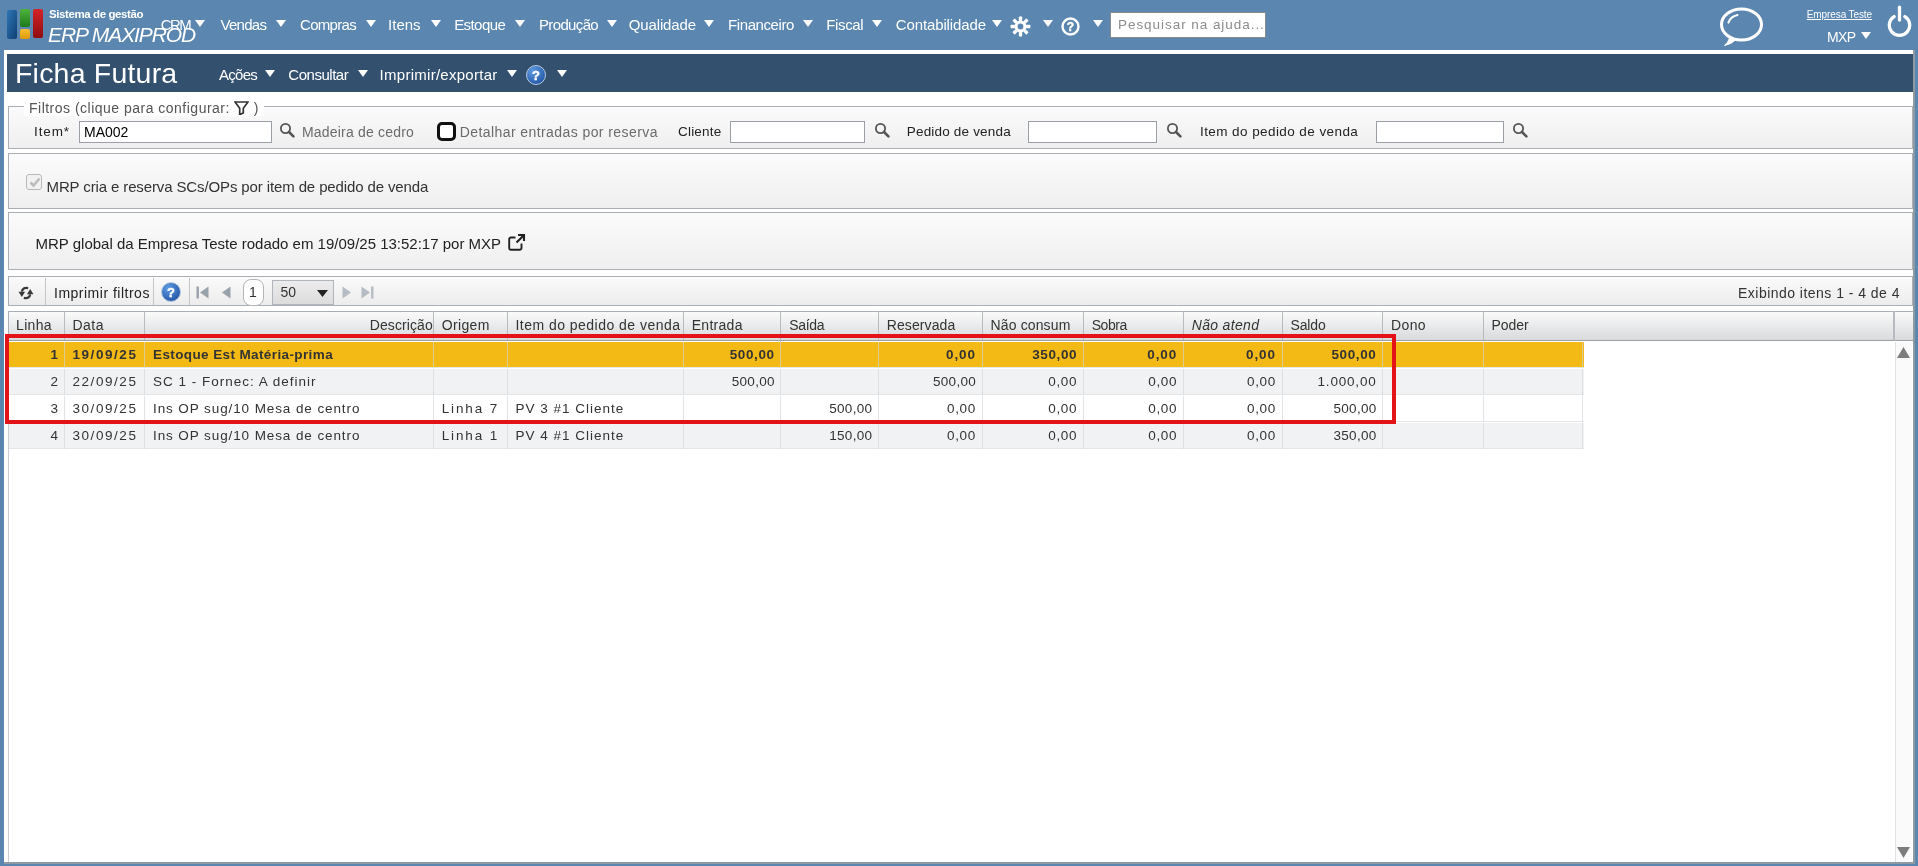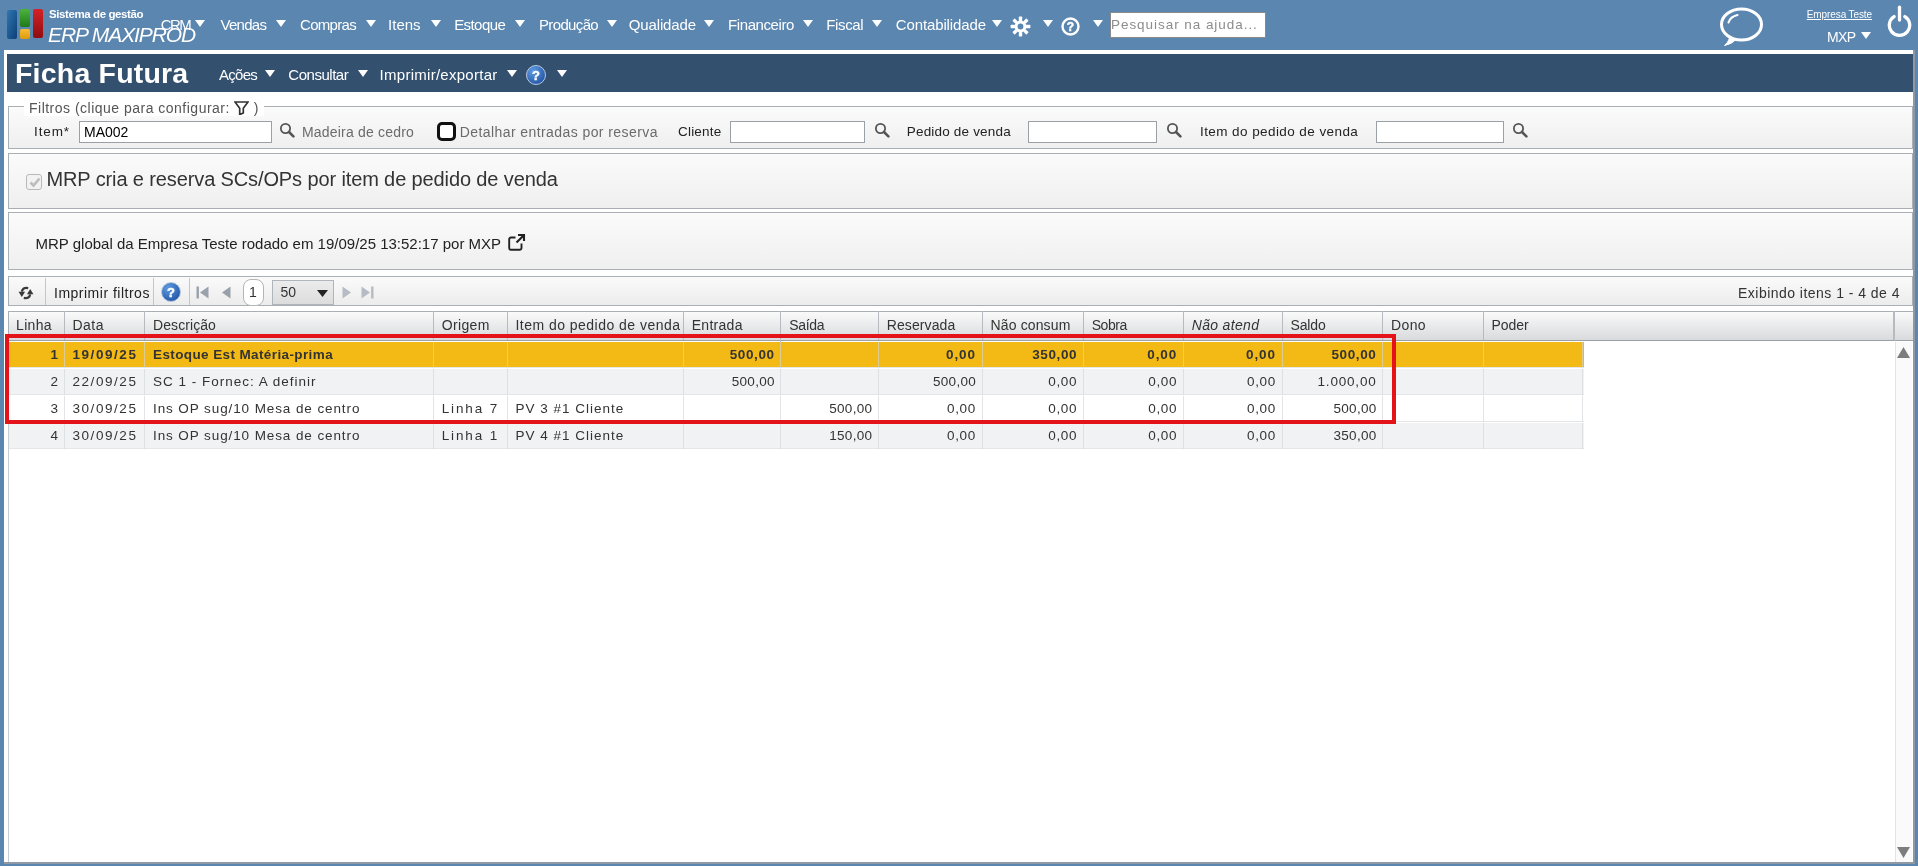--- a/index.html
+++ b/index.html
@@ -78,36 +78,36 @@
 <use href="#tt" transform="rotate(315 10.5 10.5)"></use>
 </g>
 <circle cx="10.5" cy="10.5" r="2.9" fill="#5a86b0"></circle>
 </svg>
 <div class="abs tri-w" style="left:1042.5px;top:20px"></div>
 <svg class="abs" style="left:1061px;top:17px" width="19" height="19" viewBox="0 0 19 19">
 <circle cx="9.5" cy="9.5" r="8" fill="none" stroke="#fff" stroke-width="2.4"></circle>
 <text x="9.5" y="13.6" text-anchor="middle" font-size="12" font-weight="bold" fill="#fff" stroke="#fff" stroke-width="0.45" font-family="Liberation Sans">?</text>
   </svg>
 <div class="abs tri-w" style="left:1093px;top:20px"></div>
-<div class="abs" style="left:1110px;top:12px;width:156px;height:26px;background:#fff;border:1px solid #8a8a8a;line-height:24px;color:#8c8c8c;font-size:13.5px;letter-spacing:.95px;white-space:nowrap;overflow:hidden">Pesquisar na ajuda...</div>
+<div class="abs" style="left:1110px;top:12px;width:156px;height:26px;background:#fff;border:1px solid #8a8a8a;line-height:24px;padding-left:7px;color:#8c8c8c;font-size:13.5px;letter-spacing:.95px;white-space:nowrap;overflow:hidden">Pesquisar na ajuda...</div>
 <svg class="abs" style="left:1718px;top:7px" width="46" height="40" viewBox="0 0 46 40">
 <ellipse cx="23.5" cy="17.5" rx="20" ry="15.5" fill="none" stroke="#fff" stroke-width="3"></ellipse>
 <path d="M12 30 Q10 36 6.5 38.5 Q14 37 18 32.4" fill="#fff" stroke="#fff" stroke-width="1"></path>
 <path d="M10.5 15.5 Q12.5 9.5 19.5 8" fill="none" stroke="#fff" stroke-width="2.2" stroke-linecap="round"></path>
 </svg>
 <div class="abs" style="right:46px;top:9px;white-space:nowrap;color:#fff;font-size:10px;letter-spacing:-.1px;text-decoration:underline">Empresa Teste</div>
 <div class="abs" style="left:1827px;top:29px;color:#fff;font-size:14px;letter-spacing:-.6px">MXP</div>
 <div class="abs tri-w" style="left:1861px;top:32px"></div>
 <svg class="abs" style="left:1887px;top:5px" width="25" height="33" viewBox="0 0 25 33">
 <path d="M7.1 11.6 A10.2 10.2 0 1 0 17.9 11.6" fill="none" stroke="#fff" stroke-width="3.3" stroke-linecap="round"></path>
 <line x1="12.5" y1="2.2" x2="12.5" y2="15" stroke="#fff" stroke-width="3.3" stroke-linecap="round"></line>
 </svg>
 <div class="abs" style="left:4px;top:50px;width:1911px;height:814px;background:#fff;border-right:2px solid #8e99a3;border-bottom:2px solid #8e99a3"></div>
 <div class="abs" style="left:6.5px;top:53.5px;width:1906px;height:38.5px;background:#33516f"></div>
-<div class="abs" style="left:15px;top:57px;color:#fff;font-size:28.5px;font-weight:bold;letter-spacing:.2px">Ficha Futura</div>
+<div class="abs" style="left:15px;top:57px;color:#fff;font-size:28.5px;font-weight:normal;letter-spacing:.2px">Ficha Futura</div>
 <div class="abs" style="left:219px;top:66px;color:#fff;font-size:15px;letter-spacing:-0.74px">Ações</div>
 <div class="abs" style="left:288.3px;top:66px;color:#fff;font-size:15px;letter-spacing:-0.47px">Consultar</div>
 <div class="abs" style="left:379.6px;top:66px;color:#fff;font-size:15px;letter-spacing:0.27px">Imprimir/exportar</div>
 <div class="abs tri-w" style="left:264.6px;top:70px"></div>
 <div class="abs tri-w" style="left:357.7px;top:70px"></div>
 <div class="abs tri-w" style="left:507.3px;top:70px"></div>
 <div class="abs tri-w" style="left:556.6px;top:70px"></div>
 <svg class="abs" style="left:526px;top:65px" width="20" height="20" viewBox="0 0 20 20">
 <defs>
       <radialGradient id="hbg" cx=".35" cy=".3" r=".9">
@@ -146,21 +146,21 @@
 <div class="abs lbl" style="left:1200px;top:124px;letter-spacing:.42px">Item do pedido de venda</div>
 <input class="abs" style="left: 1376px; top: 120.5px; width: 128px;">
 <svg class="mag" style="left:1511.8px;top:122px" viewBox="0 0 16 16">
     <circle cx="6.5" cy="6.5" r="4.6" fill="none" stroke="#555" stroke-width="1.8"></circle>
     <line x1="10" y1="10" x2="14.4" y2="14.4" stroke="#555" stroke-width="2.6" stroke-linecap="round"></line>
   </svg>
 <div class="sect" style="top:153px;height:55.5px"></div>
 <div class="abs" style="left:26px;top:174px;width:16px;height:16px;border:1px solid #b9b9b9;border-radius:3px;background:#f2f2f2"><svg width="14" height="14" viewBox="0 0 14 14" style="margin:0 0 0 1px">
       <path d="M2.5 7.5 L5.5 10.5 L11.5 3.5" fill="none" stroke="#bcbcbc" stroke-width="2.6"></path>
     </svg></div>
-<div class="abs" style="left:46.5px;top:168px;color:#333;font-size:20px;letter-spacing:-.12px">MRP cria e reserva SCs/OPs por item de pedido de venda</div>
+<div class="abs" style="left:46.5px;top:178px;color:#333;font-size:15px;letter-spacing:-.12px">MRP cria e reserva SCs/OPs por item de pedido de venda</div>
 <div class="sect" style="top:212px;height:57.5px"></div>
 <div class="abs" style="left:35.5px;top:234.5px;color:#222;font-size:15px;letter-spacing:0px">MRP global da Empresa Teste rodado em 19/09/25 13:52:17 por MXP</div>
 <svg class="abs" style="left:507px;top:233px" width="19" height="19" viewBox="0 0 19 19">
 <path d="M14.5 10.5v4.5a1.8 1.8 0 0 1-1.8 1.8H4a1.8 1.8 0 0 1-1.8-1.8V6.3A1.8 1.8 0 0 1 4 4.5h4.5" fill="none" stroke="#222" stroke-width="1.9"></path>
 <path d="M11 2h6v6" fill="none" stroke="#222" stroke-width="2.1"></path>
 <line x1="16.6" y1="2.4" x2="9.5" y2="9.5" stroke="#222" stroke-width="2.1"></line>
 </svg>
 <div class="sect" style="top:276px;height:30px;background:linear-gradient(#fafafa,#ececec)"></div>
 <svg class="abs" style="left:17px;top:285px" width="18" height="16" viewBox="0 0 18 15">
 <path d="M11.2 2.6 Q5.4 1.4 4.9 6.2" fill="none" stroke="#3a3a3a" stroke-width="2.3"></path>
@@ -197,21 +197,21 @@
     <path d="M0.5 0.5 L9 6.5 L0.5 12.5z" fill="#b6bcc4"></path>
   </svg>
 <svg class="abs" style="left:361px;top:285.5px" width="13" height="13" viewBox="0 0 13 13">
 <path d="M0.5 0.5 L9 6.5 L0.5 12.5z" fill="#b6bcc4"></path>
     <rect x="10.1" y="0.5" width="2.4" height="12" fill="#b6bcc4"></rect>
   </svg>
 <div class="abs" style="left:1600px;top:284.5px;width:300px;text-align:right;color:#333;font-size:14px;letter-spacing:.47px">Exibindo itens 1 - 4 de 4</div>
 <div class="abs" style="left:8px;top:310.5px;width:1905px;height:30.5px;background:linear-gradient(#fafafa,#d8dadc);border-left:1px solid #a9afb5;border-top:1px solid #a9afb5;border-bottom:1px solid #9aa0a6"></div>
 <div class="hcell" style="left:8px;top:311px;width:56.5px;height:29px;letter-spacing:0.35px;border-right:1px solid #b7bbbf;">Linha</div>
 <div class="hcell" style="left:64.5px;top:311px;width:80.5px;height:29px;letter-spacing:0.48px;border-right:1px solid #b7bbbf;">Data</div>
-<div class="hcell" style="left:145px;top:311px;width:288.75px;height:29px;letter-spacing:0.08px;border-right:1px solid #b7bbbf;">Descrição</div>
+<div class="hcell" style="left:145px;top:311px;width:288.75px;height:29px;letter-spacing:0.08px;border-right:1px solid #b7bbbf;text-align:right;">Descrição</div>
 <div class="hcell" style="left:433.75px;top:311px;width:73.75px;height:29px;letter-spacing:0.35px;border-right:1px solid #b7bbbf;">Origem</div>
 <div class="hcell" style="left:507.5px;top:311px;width:176.25px;height:29px;letter-spacing:0.47px;border-right:1px solid #b7bbbf;">Item do pedido de venda</div>
 <div class="hcell" style="left:683.75px;top:311px;width:97.5px;height:45px;letter-spacing:0.28px;border-right:1px solid #b7bbbf;">Entrada</div>
 <div class="hcell" style="left:781.25px;top:311px;width:97.5px;height:29px;letter-spacing:-0.32px;border-right:1px solid #b7bbbf;">Saída</div>
 <div class="hcell" style="left:878.75px;top:311px;width:103.75px;height:29px;letter-spacing:0.09px;border-right:1px solid #b7bbbf;">Reservada</div>
 <div class="hcell" style="left:982.5px;top:311px;width:101.25px;height:29px;letter-spacing:0.14px;border-right:1px solid #b7bbbf;">Não consum</div>
 <div class="hcell" style="left:1083.75px;top:311px;width:100.0px;height:29px;letter-spacing:-0.47px;border-right:1px solid #b7bbbf;">Sobra</div>
 <div class="hcell" style="left:1183.75px;top:311px;width:98.75px;height:29px;letter-spacing:0.32px;border-right:1px solid #b7bbbf;font-style:italic;">Não atend</div>
 <div class="hcell" style="left:1282.5px;top:311px;width:100.5px;height:29px;letter-spacing:-0.16px;border-right:1px solid #b7bbbf;">Saldo</div>
 <div class="hcell" style="left:1383px;top:311px;width:100.59999999999991px;height:29px;letter-spacing:0.38px;border-right:1px solid #b7bbbf;">Dono</div>

